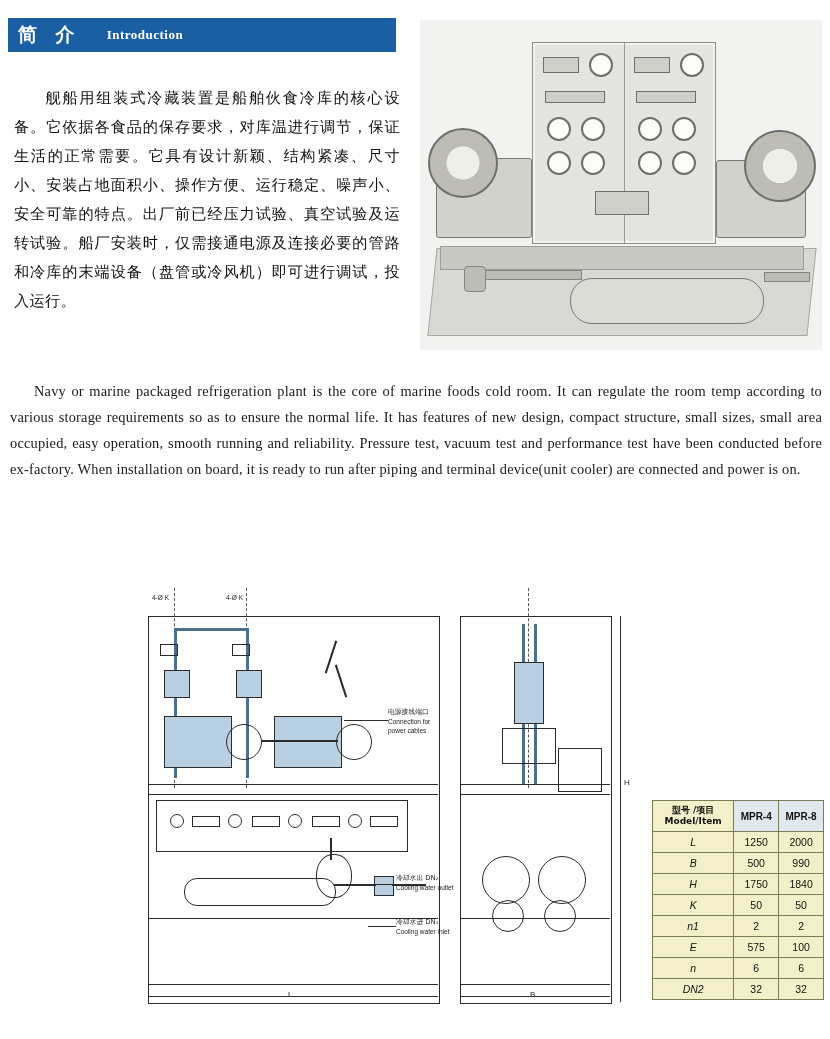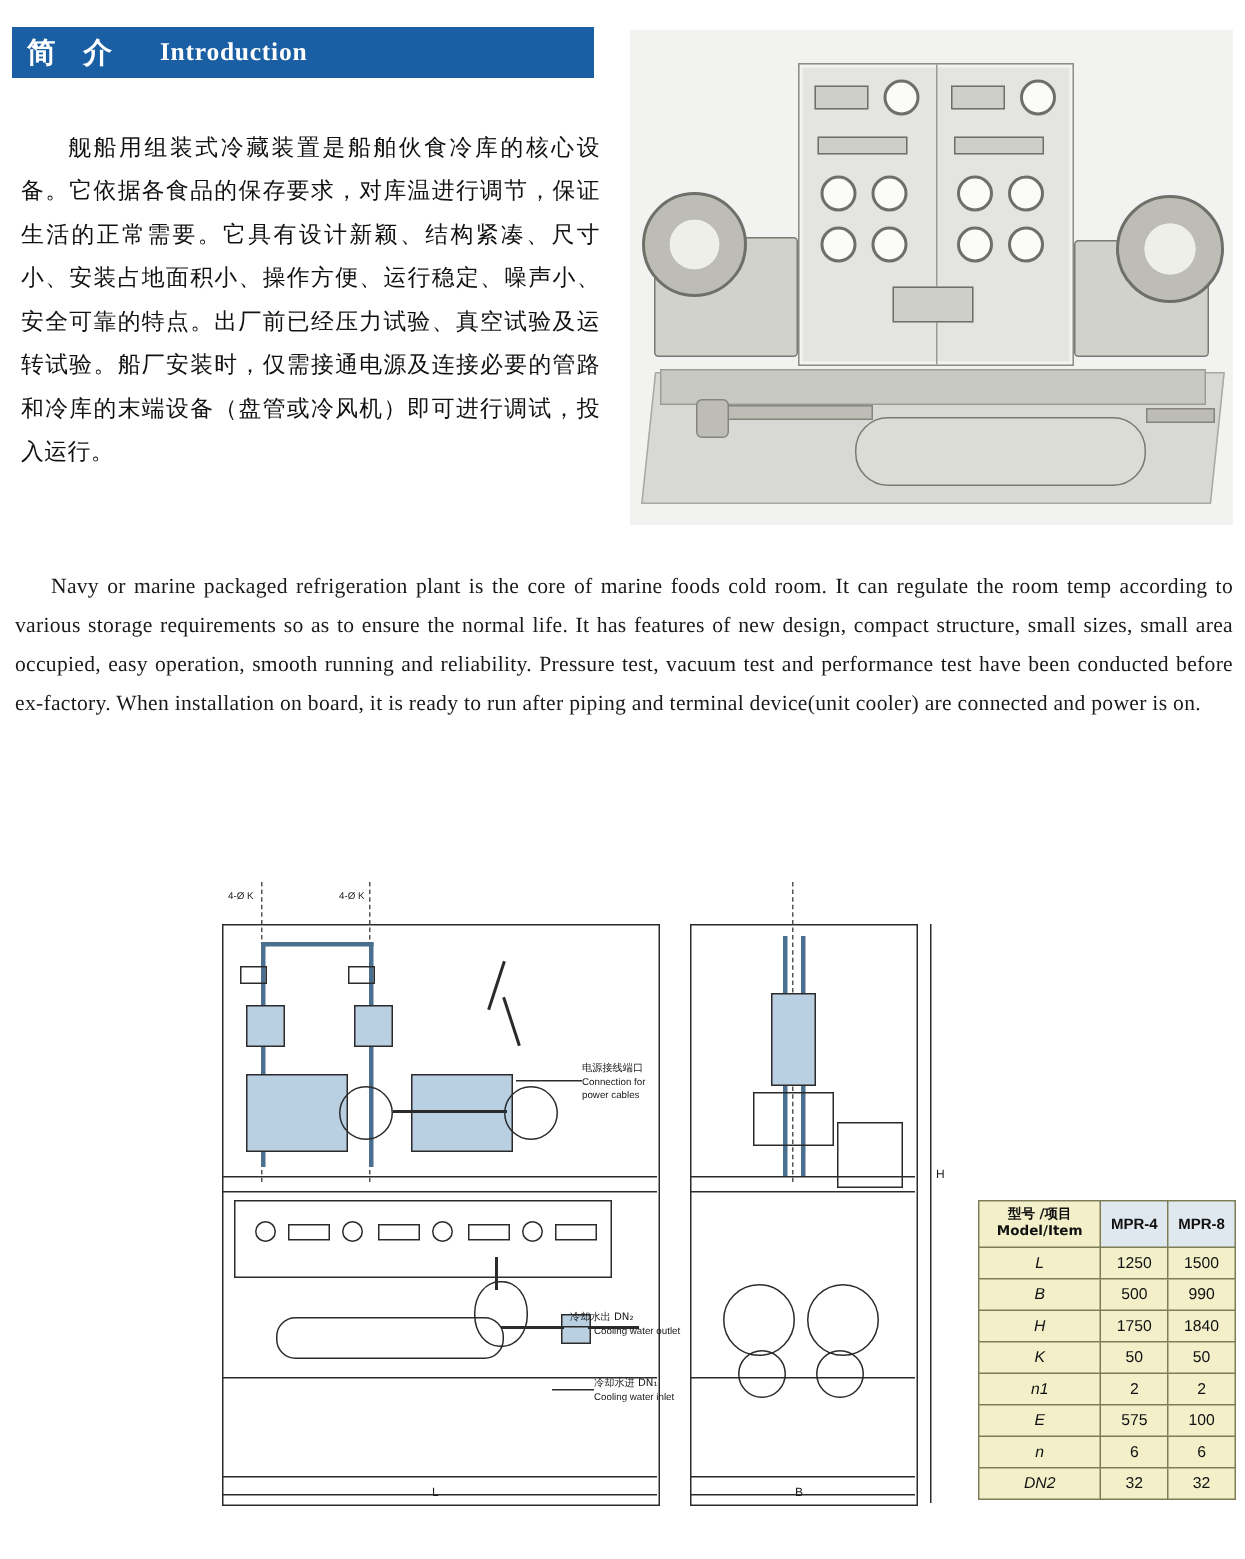--- a/index.html
+++ b/index.html
@@ -23,21 +23,21 @@
     padding:0 10px;
   }
   .sec-bar.intro{
     position:absolute;left:8px;top:18px;width:388px;
   }
   .sec-bar .cn{
     font-size:19px;font-weight:bold;letter-spacing:6px;
     font-family:"DejaVu Sans", sans-serif;
   }
   .sec-bar .en{
-    font-size:17px;font-weight:bold;margin-left:26px;
+    font-size:13px;font-weight:bold;margin-left:26px;
     font-family:"Liberation Serif", serif;
     letter-spacing:.5px;
   }
   .sec-bar.dim{
     position:absolute;left:8px;top:520px;width:814px;height:32px;
   }
   .sec-bar.dim .cn{font-size:15px;letter-spacing:1px;font-weight:bold;}
   .sec-bar.dim .en{font-size:15px;margin-left:14px;letter-spacing:1.2px;}
 
   
@@ -279,21 +279,21 @@
 
     <div class="dwg-line" style="left:200px;top:52px;width:2px;height:34px;transform:rotate(18deg);"></div>
     <div class="dwg-line" style="left:210px;top:76px;width:2px;height:34px;transform:rotate(-18deg);"></div>
 
     <div class="dwg-line" style="left:214px;top:132px;width:44px;height:1px;"></div>
     <div class="dwg-lbl cn" style="left:258px;top:120px;">电源接线端口</div>
     <div class="dwg-lbl" style="left:258px;top:130px;">Connection for</div>
     <div class="dwg-lbl" style="left:258px;top:139px;">power cables</div>
 
     <div class="dwg-line" style="left:246px;top:296px;width:22px;height:1px;"></div>
-    <div class="dwg-lbl cn" style="left:250px;top:286px;">冷却水出 DN₂</div>
+    <div class="dwg-lbl cn" style="left:266px;top:286px;">冷却水出 DN₂</div>
     <div class="dwg-lbl" style="left:266px;top:296px;">Cooling water outlet</div>
 
     <div class="dwg-line" style="left:238px;top:338px;width:28px;height:1px;"></div>
     <div class="dwg-lbl cn" style="left:266px;top:330px;">冷却水进 DN₁</div>
     <div class="dwg-lbl" style="left:266px;top:340px;">Cooling water inlet</div>
 
     <div class="dwg-lbl" style="left:22px;top:6px;">4-Ø K</div>
     <div class="dwg-lbl" style="left:96px;top:6px;">4-Ø K</div>
 
     <div class="dwg-dim" style="left:158px;top:402px;">L</div>
@@ -312,21 +312,21 @@
           <div>Model/Item</div>
         </th>
         <th>MPR-4</th>
         <th>MPR-8</th>
       </tr>
     </thead>
     <tbody>
       <tr>
         <td class="rowlabel">L</td>
         <td>1250</td>
-        <td>1500</td>
+        <td>2000</td>
       </tr>
       <tr>
         <td class="rowlabel">B</td>
         <td>500</td>
         <td>990</td>
       </tr>
       <tr>
         <td class="rowlabel">H</td>
         <td>1750</td>
         <td>1840</td>

